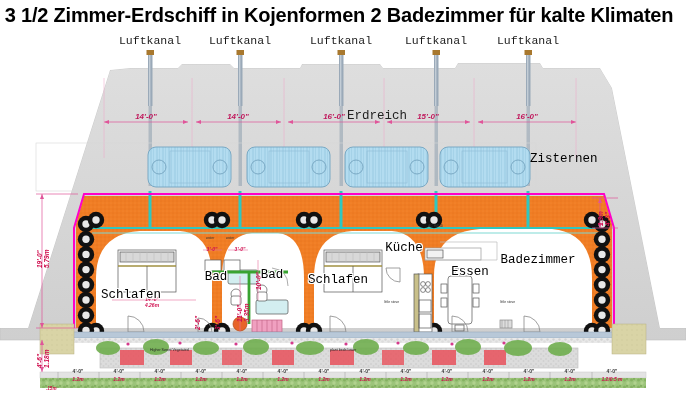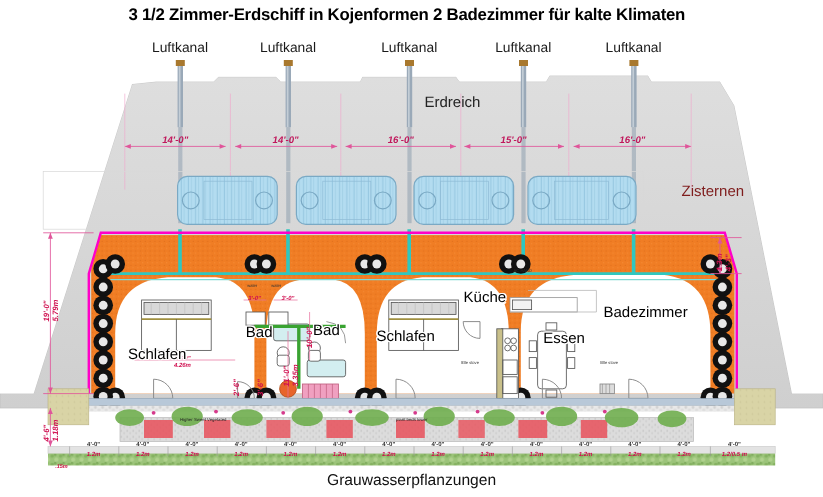--- a/index.html
+++ b/index.html
@@ -20,59 +20,59 @@
     height: 414px;
     background: #ffffff;
   }
 
   
   #title {
     position: absolute;
     left: 0; top: 4px;
     width: 678px;
     text-align: center;
-    font-size: 14px;
+    font-size: 20px;
     font-weight: bold;
     color: #000000;
     letter-spacing: -0.2px;
     white-space: nowrap;
     font-family: "Liberation Sans", sans-serif;
   }
 
   
   #drawing {
     position: absolute;
     left: 0; top: 28px;
     width: 686px; height: 360px;
   }
   #drawing svg { display: block; }
 
   
   .lbl {
     position: absolute;
     color: #111111;
-    font-family: Liberation Sans, sans-serif;
+    font-family: Liberation Mono, monospace;
     white-space: nowrap;
     pointer-events: none;
   }
   .vent-label {
     font-size: 11.5px;
     color: #1a1a1a;
     text-align: center;
     transform: translateX(-50%);
   }
   .erdreich-label {
     font-size: 12.5px;
     color: #222;
     transform: translateX(-50%);
+    margin-top: 31px;
   }
   .zisternen-label {
     font-size: 12.5px;
-    color: #7f1d1d;
-    margin-left: 38px;
+    color: #000000;
   }
   .room-label {
     font-size: 12.5px;
     color: #000;
     text-shadow:
       1px 0 0 #fff, -1px 0 0 #fff, 0 1px 0 #fff, 0 -1px 0 #fff,
       1px 1px 0 #fff, -1px -1px 0 #fff, 1px -1px 0 #fff, -1px 1px 0 #fff;
     transform: translateX(-50%);
   }
   #grey-label {
@@ -724,21 +724,21 @@
     <div class="dim tiny" style="left:212px;top:246px;">3'-0"</div>
     <div class="dim tiny" style="left:240px;top:246px;">3'-0"</div>
     <div class="dim vert" style="left:194px;top:330px;transform:rotate(-90deg);">2'-6"</div>
     <div class="dim vert" style="left:214px;top:330px;transform:rotate(-90deg);">3'-6"</div>
 
     <div class="lbl room-label" style="left:131px;top:288px;">Schlafen</div>
     <div class="lbl room-label" style="left:216px;top:270px;">Bad</div>
     <div class="lbl room-label" style="left:272px;top:268px;">Bad</div>
     <div class="lbl room-label" style="left:338px;top:273px;">Schlafen</div>
     <div class="lbl room-label" style="left:404px;top:241px;">Küche</div>
-    <div class="lbl room-label" style="left:470px;top:275px;">Essen</div>
+    <div class="lbl room-label" style="left:470px;top:265px;">Essen</div>
     <div class="lbl room-label" style="left:538px;top:253px;">Badezimmer</div>
 
     <div class="micro w" style="left:206px;top:236px;">water</div>
     <div class="micro w" style="left:226px;top:236px;">water</div>
     <div class="micro w" style="left:428px;top:224px;">AC HAND</div>
     <div class="micro w" style="left:500px;top:300px;">little stove</div>
     <div class="micro w" style="left:384px;top:300px;">little stove</div>
 
     <div class="micro" style="left:150px;top:348px;">Higher Sweet Vegetated</div>
     <div class="micro" style="left:330px;top:348px;">plant beds lower</div>
@@ -770,15 +770,14 @@
         <div class="dim tiny" style="left: 529px; top: 376px;">1.2m</div>
         <div class="dim tiny" style="left: 570px; top: 368px; color: rgb(51, 51, 51); font-style: normal;">4'-0"</div>
         <div class="dim tiny" style="left: 570px; top: 376px;">1.2m</div>
         <div class="dim tiny" style="left: 612px; top: 368px; color: rgb(51, 51, 51); font-style: normal;">4'-0"</div>
         <div class="dim tiny" style="left: 612px; top: 376px;">1.2/0.5 m</div>
       </div>
     <div class="dim tiny2" style="left:46px;top:386px;">.15m</div>
 
   </div>
 
-  <div id="grey-label">Grauwasserpflanzungen</div>
 
 </div>
 
 </body></html>

